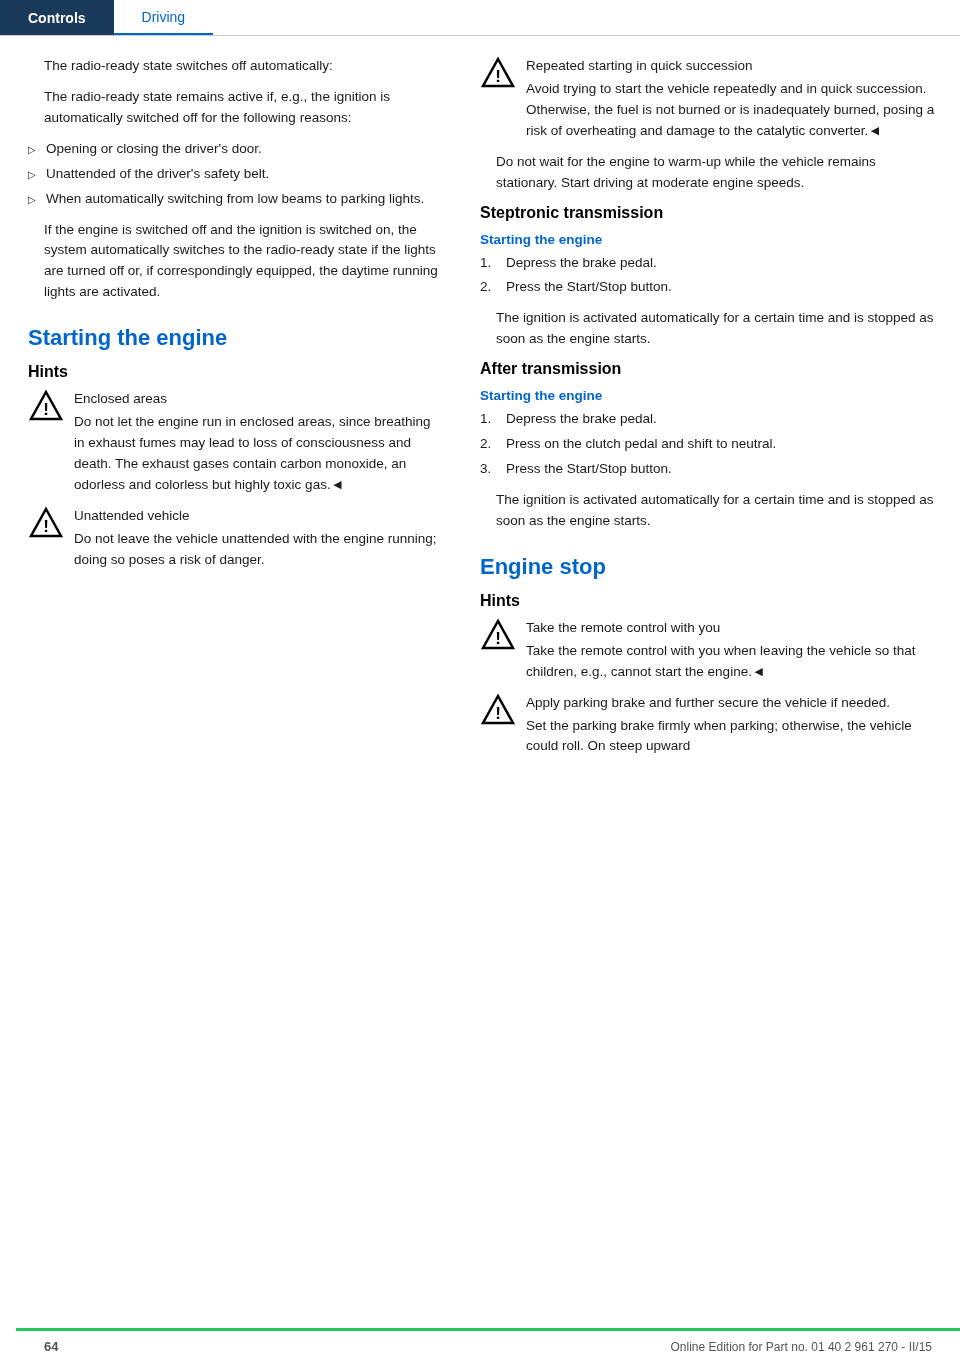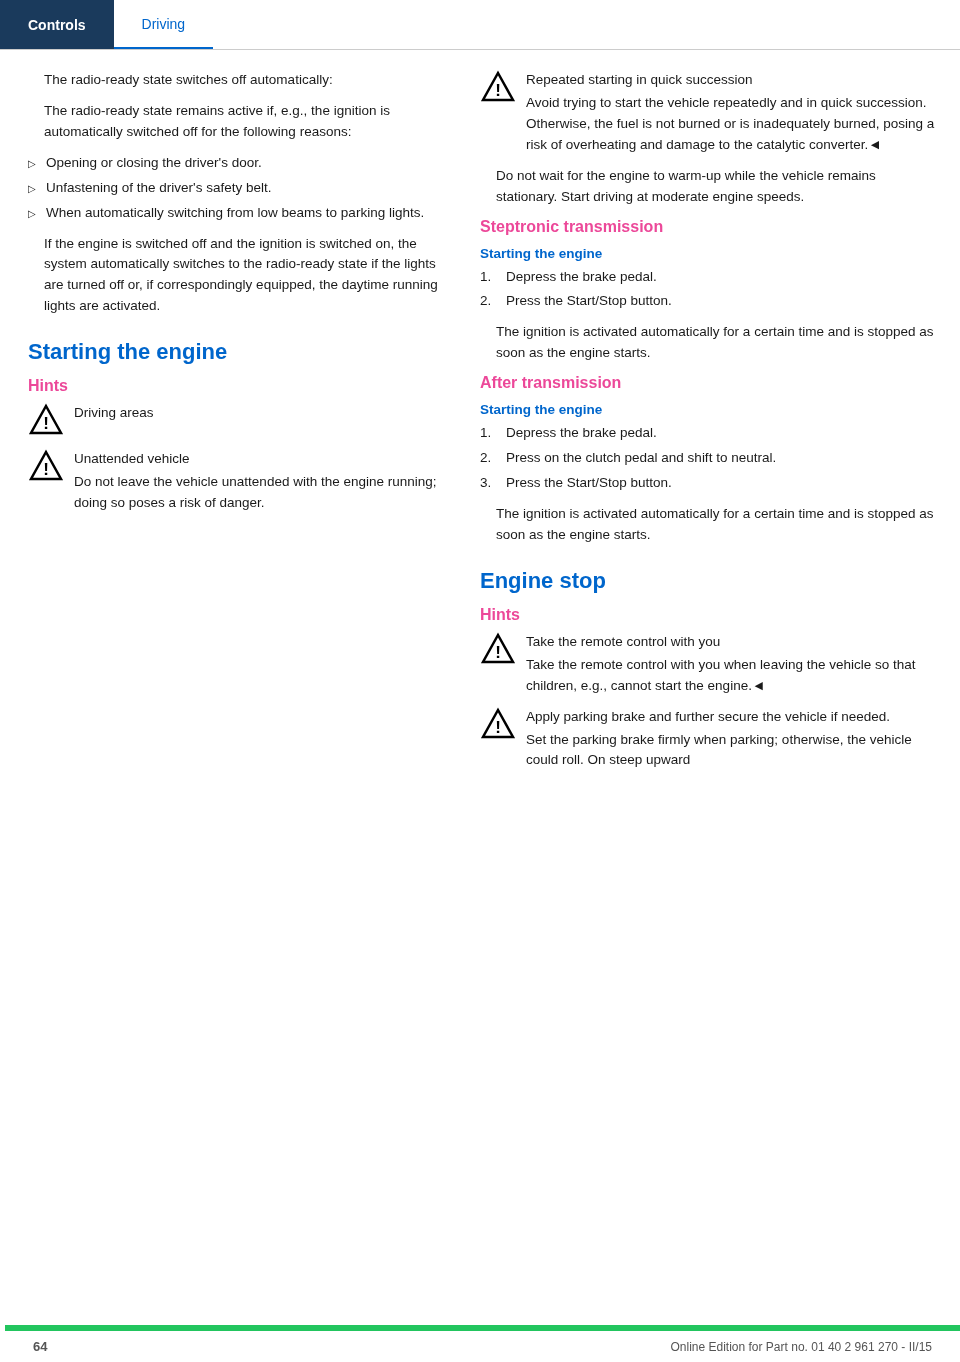--- a/index.html
+++ b/index.html
@@ -9,21 +9,21 @@
       color: #1a1a1a;
       background: #fff;
       width: 960px;
       min-height: 1362px;
       position: relative;
     }
 
     
     .top-nav {
       display: flex;
-      height: 50px;
+      height: 36px;
       background: #fff;
       border-bottom: 1px solid #ccc;
     }
     .top-nav .tab-controls {
       background: #1a3a5c;
       color: #fff;
       padding: 0 28px;
       display: flex;
       align-items: center;
       font-weight: bold;
@@ -82,21 +82,21 @@
     }
 
     .section-title-large {
       color: #0066cc;
       font-size: 22px;
       font-weight: bold;
       margin: 22px 0 12px 0;
     }
 
     .section-title-medium {
-      color: #ec4899;
+      color: #000000;
       font-size: 16px;
       font-weight: bold;
       margin: 6px 0 8px 0;
     }
 
     .sub-heading {
       color: #0066cc;
       font-size: 13.5px;
       font-weight: bold;
       margin: 10px 0 6px 0;
@@ -138,27 +138,27 @@
       line-height: 1.55;
     }
     .numbered-list li .num {
       font-weight: normal;
       min-width: 18px;
     }
 
     .footer {
       position: absolute;
       bottom: 0;
-      left: 5px;
+      left: 16px;
       right: 0;
       display: flex;
       justify-content: space-between;
       align-items: center;
       padding: 8px 28px;
-      border-top: 6px solid #22c55e;
+      border-top: 3px solid #22c55e;
       font-size: 12px;
       color: #555;
     }
     .footer .page-num {
       font-weight: bold;
       font-size: 13px;
     }
   </style>
 </head>
 <body>
@@ -172,39 +172,40 @@
 
   <div class="left-col">
 
     <p>The radio-ready state switches off automatically:</p>
 
 
     <p>The radio-ready state remains active if, e.g., the ignition is automatically switched off for the following reasons:</p>
 
     <ul class="bullet-list">
       <li><span>Opening or closing the driver's door.</span></li>
-      <li><span>Unfastening of the driver's safety belt.</span></li>
+      <li><span>Unattended of the driver's safety belt.</span></li>
       <li><span>When automatically switching from low beams to parking lights.</span></li>
     </ul>
 
     <p>If the engine is switched off and the ignition is switched on, the system automatically switches to the radio-ready state if the lights are turned off or, if correspondingly equipped, the daytime running lights are activated.</p>
 
     <h2 class="section-title-large">Starting the engine</h2>
 
     <h3 class="section-title-medium">Hints</h3>
 
     <div class="warning-box">
       <div class="warning-icon">
         <svg viewBox="0 0 36 36" xmlns="http://www.w3.org/2000/svg">
           <polygon points="18,3 33,30 3,30" fill="none" stroke="#000" stroke-width="2.5"></polygon>
           <text x="18" y="26" text-anchor="middle" font-size="17" font-weight="bold" fill="#000">!</text>
         </svg>
       </div>
       <div class="warning-text">
-        <span class="warning-title">Driving areas</span>
+        <span class="warning-title">Enclosed areas</span>
+        <span>Do not let the engine run in enclosed areas, since breathing in exhaust fumes may lead to loss of consciousness and death. The exhaust gases contain carbon monoxide, an odorless and colorless but highly toxic gas.◄</span>
       </div>
     </div>
 
     <div class="warning-box">
       <div class="warning-icon">
         <svg viewBox="0 0 36 36" xmlns="http://www.w3.org/2000/svg">
           <polygon points="18,3 33,30 3,30" fill="none" stroke="#000" stroke-width="2.5"></polygon>
           <text x="18" y="26" text-anchor="middle" font-size="17" font-weight="bold" fill="#000">!</text>
         </svg>
       </div>

